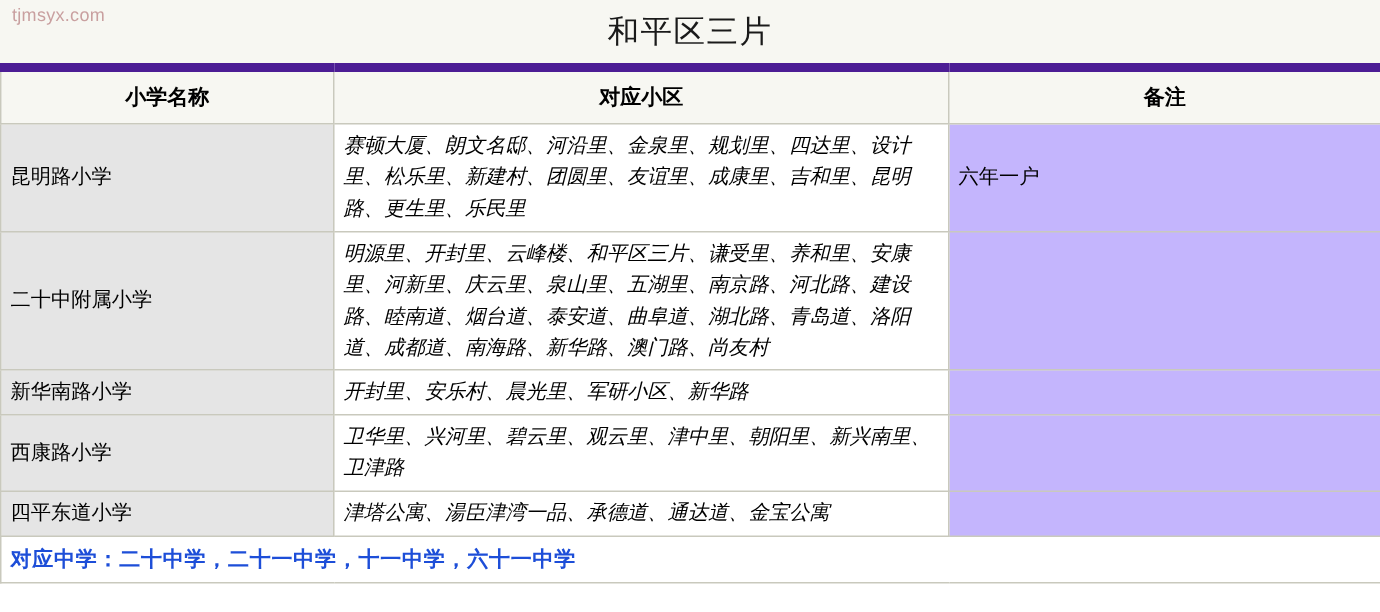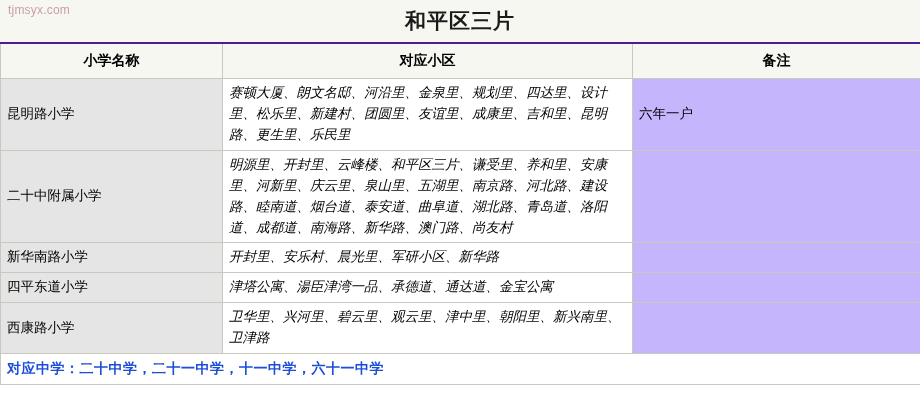--- a/index.html
+++ b/index.html
@@ -33,21 +33,21 @@
   }
   .title-bar {
     height: 42px;
     background: #f7f7f2;
     display: flex;
     align-items: center;
     justify-content: center;
   }
   .title-bar .title {
     font-size: 21px;
-    font-weight: bold;
+    font-weight: normal;
     color: #1a1a1a;
     letter-spacing: 1px;
   }
   table.sheet {
     width: 920px;
     border-collapse: collapse;
     table-layout: fixed;
     background: #ffffff;
   }
   table.sheet col.c1 { width: 222px; }
@@ -61,21 +61,21 @@
     font-weight: normal;
     font-size: 13.5px;
     line-height: 1.55;
   }
   table.sheet thead th {
     background: #f7f7f2;
     text-align: center;
     font-weight: bold;
     font-size: 14px;
     height: 26px;
-    border-top: 2px solid #4c1d95;
+    border-top: 6px solid #4c1d95;
     border-bottom: 1px solid #c9c9bd;
   }
   td.school {
     text-align: left;
     padding-left: 6px;
     background: #e5e5e5;
     white-space: nowrap;
   }
   td.area {
     text-align: left;
@@ -134,27 +134,27 @@
         <td class="school">二十中附属小学</td>
         <td class="area">明源里、开封里、云峰楼、和平区三片、谦受里、养和里、安康里、河新里、庆云里、泉山里、五湖里、南京路、河北路、建设路、睦南道、烟台道、泰安道、曲阜道、湖北路、青岛道、洛阳道、成都道、南海路、新华路、澳门路、尚友村</td>
         <td class="note"></td>
       </tr>
       <tr>
         <td class="school">新华南路小学</td>
         <td class="area">开封里、安乐村、晨光里、军研小区、新华路</td>
         <td class="note"></td>
       </tr>
       <tr>
-        <td class="school">四平东道小学</td>
-        <td class="area">津塔公寓、湯臣津湾一品、承德道、通达道、金宝公寓</td>
+        <td class="school">西康路小学</td>
+        <td class="area">卫华里、兴河里、碧云里、观云里、津中里、朝阳里、新兴南里、卫津路</td>
         <td class="note"></td>
       </tr>
       <tr>
-        <td class="school">西康路小学</td>
-        <td class="area">卫华里、兴河里、碧云里、观云里、津中里、朝阳里、新兴南里、卫津路</td>
+        <td class="school">四平东道小学</td>
+        <td class="area">津塔公寓、湯臣津湾一品、承德道、通达道、金宝公寓</td>
         <td class="note"></td>
       </tr>
       <tr class="footer-row">
         <td colspan="3">
           <span class="footer-text">对应中学：二十中学，二十一中学，十一中学，六十一中学</span>
         </td>
       </tr>
     </tbody>
   </table>
 

